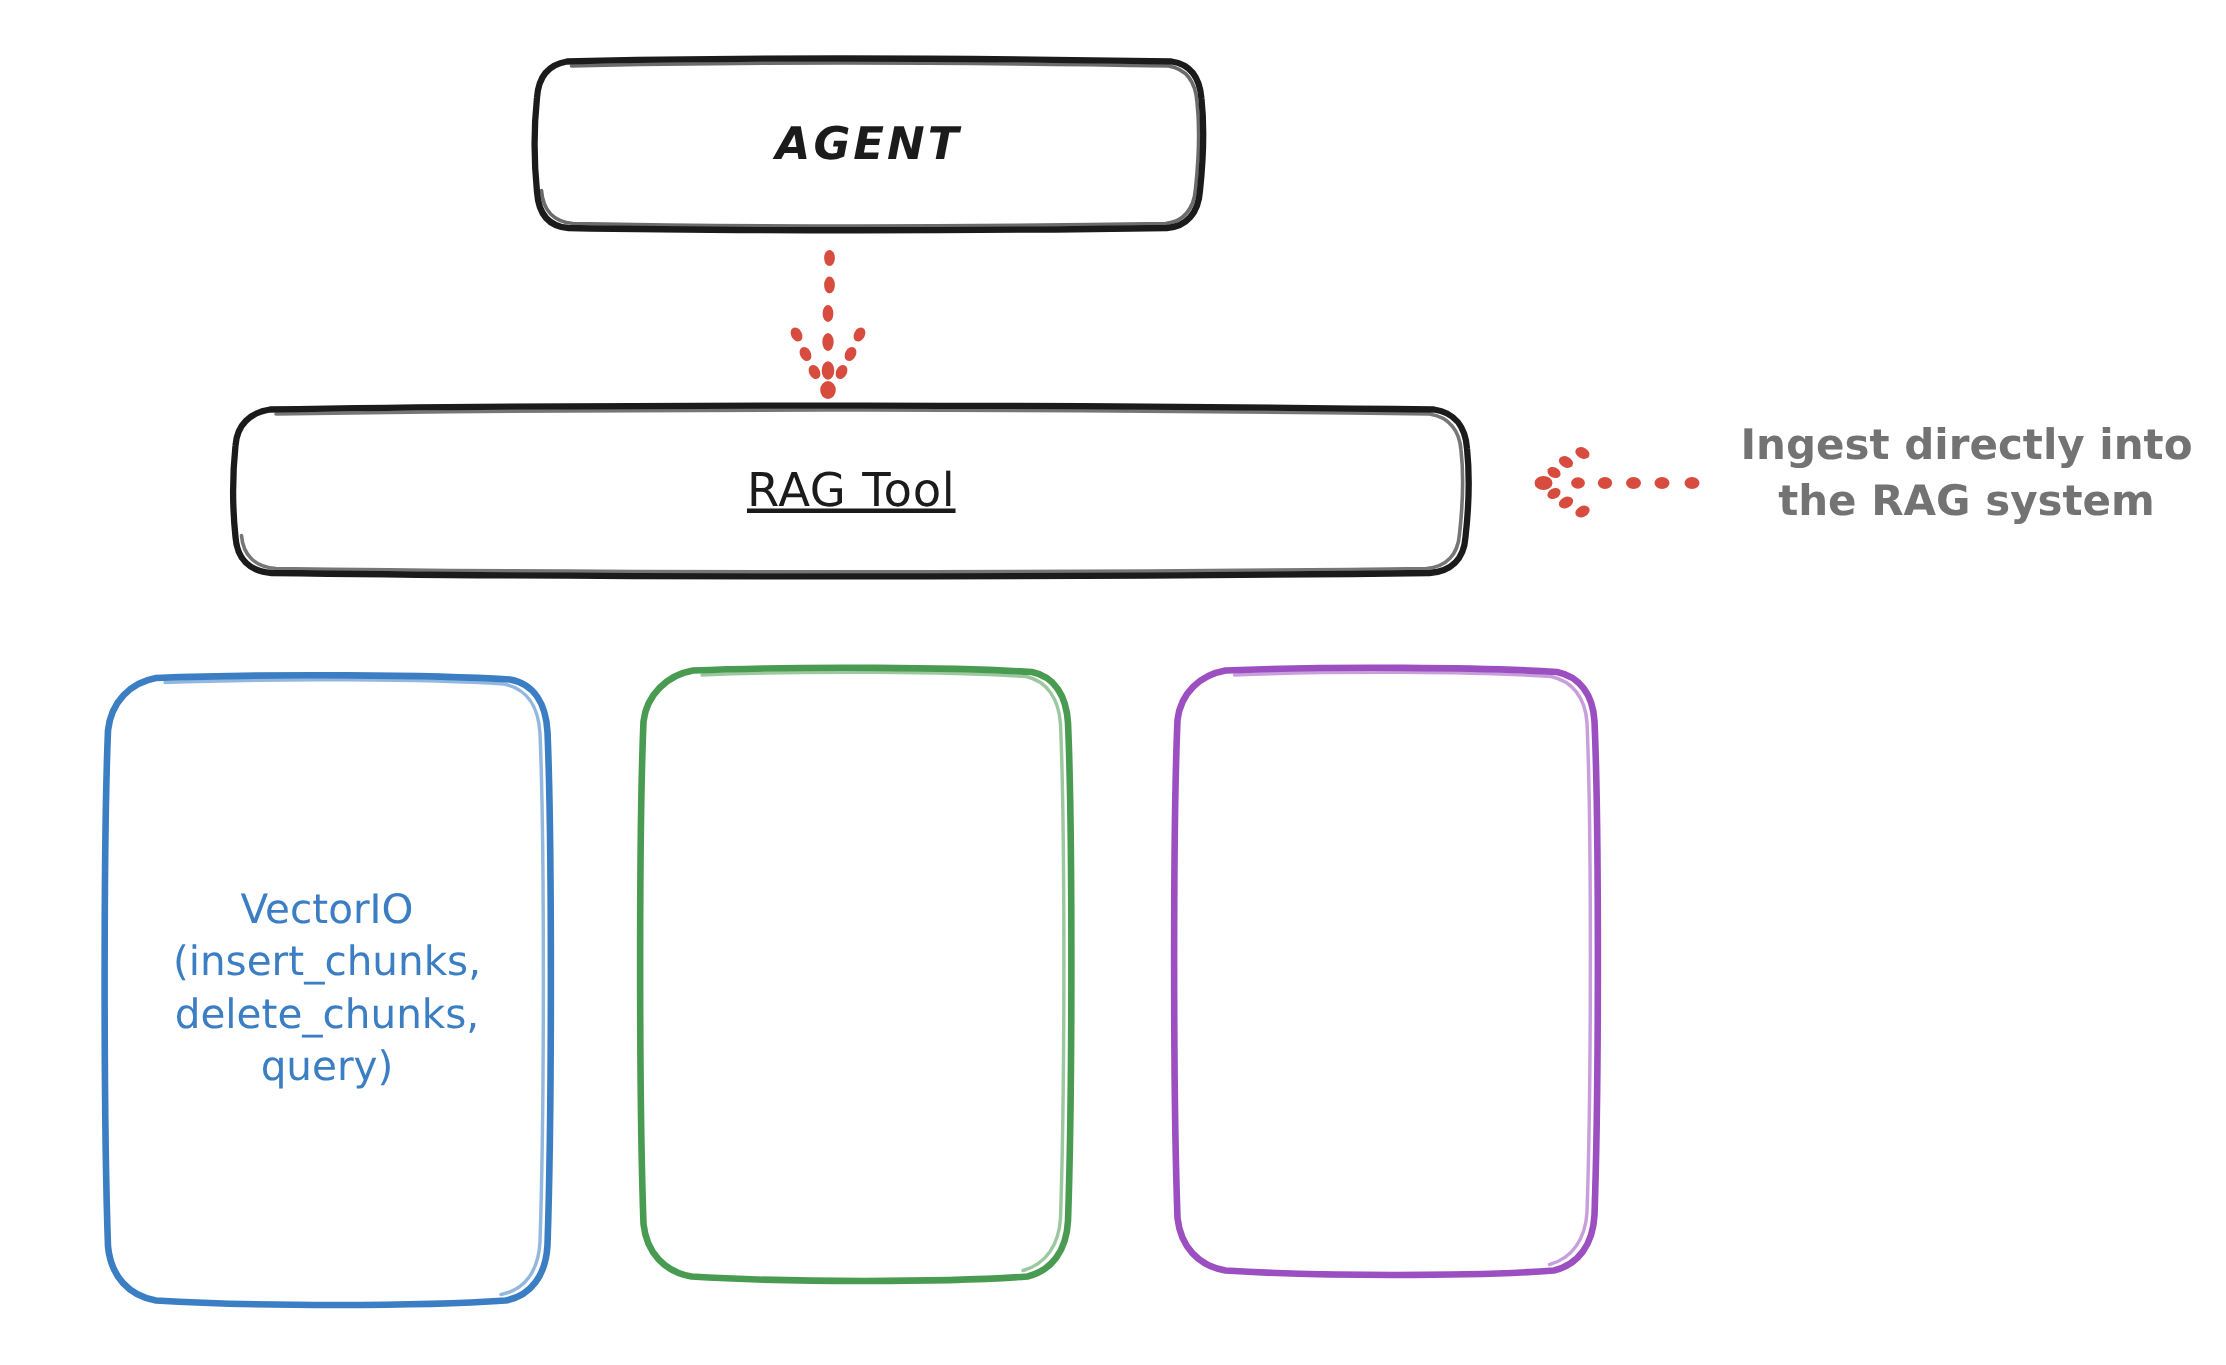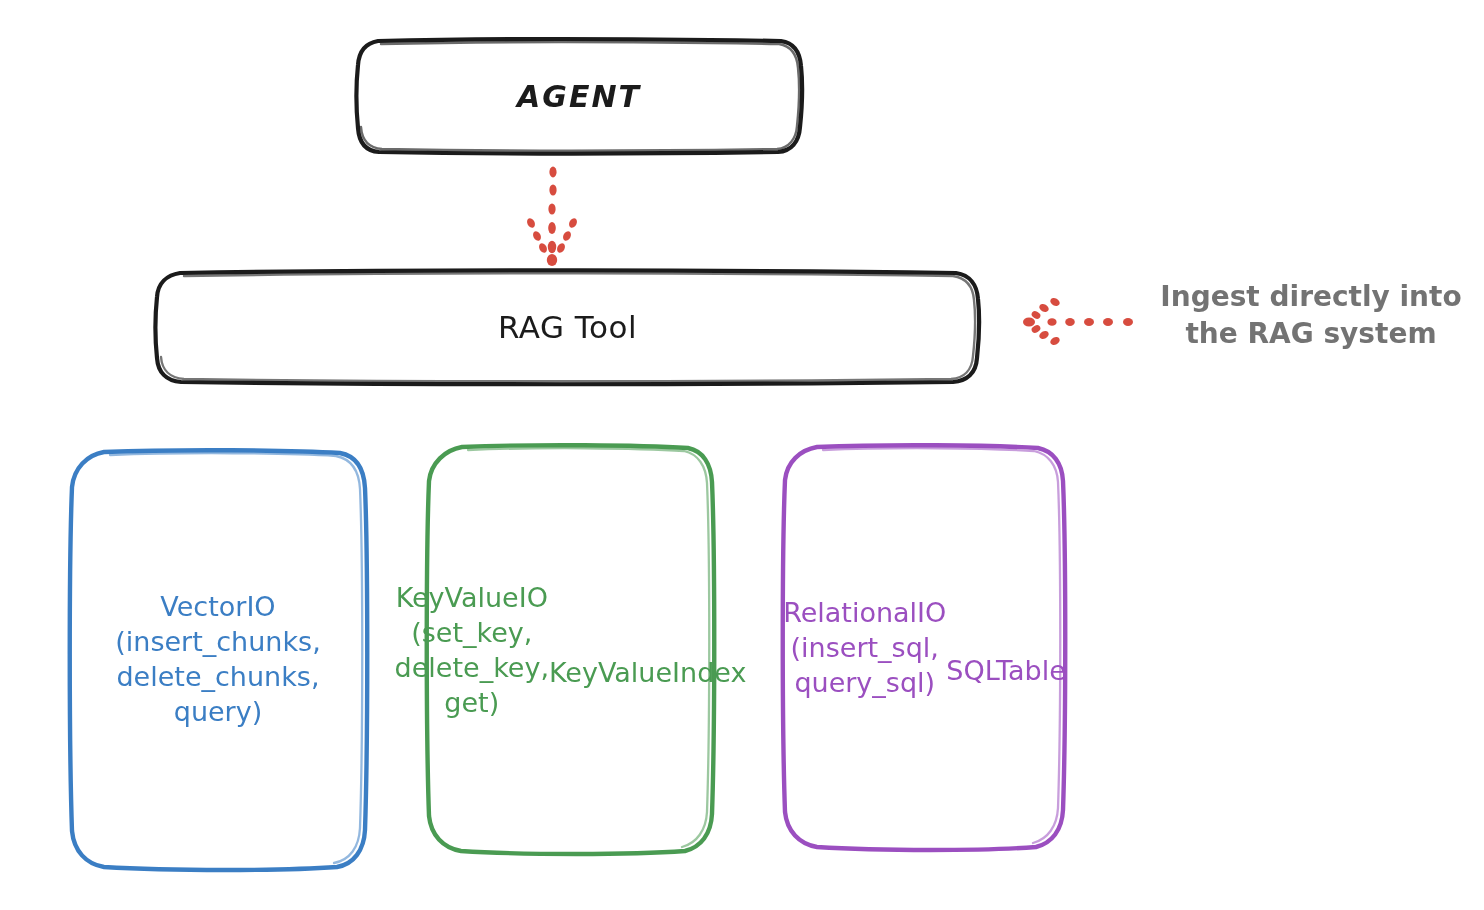--- a/index.html
+++ b/index.html
@@ -47,20 +47,21 @@
     font-weight: 600;
     letter-spacing: 2px;
   }
   
   #rag-label {
     left: 157px; top: 272px; width: 821px; height: 110px;
     color: #1b1b1b;
     font-size: 31px;
     font-weight: 500;
     letter-spacing: 0.5px;
+    text-decoration: underline;
   }
   .store-label {
     line-height: 1.30;
     font-size: 27px;
     font-weight: 400;
   }
   .store-label .sig { margin: 0; }
   .store-label .idx { margin-top: 46px; }
   #vector-label {
     left: 70px; top: 450px; width: 296px; height: 418px;
@@ -181,30 +182,18 @@
 
   <div class="node-label" id="rag-label">RAG Tool</div>
 
   <div class="node-label store-label" id="vector-label">
     <span class="sig">VectorIO
 (insert_chunks,
 delete_chunks,
 query)</span>
   </div>
 
-  <div class="node-label store-label" id="kv-label">
-    <span class="sig">KeyValueIO
-(set_key,
-delete_key, get)</span>
-    <span class="idx">KeyValueIndex</span>
-  </div>
 
-  <div class="node-label store-label" id="rel-label">
-    <span class="sig">RelationalIO
-(insert_sql,
-query_sql)</span>
-    <span class="idx">SQLTable</span>
-  </div>
 
   <div id="annotation-text">Ingest directly into
 the RAG system</div>
 
 </div>
 
 </body></html>

